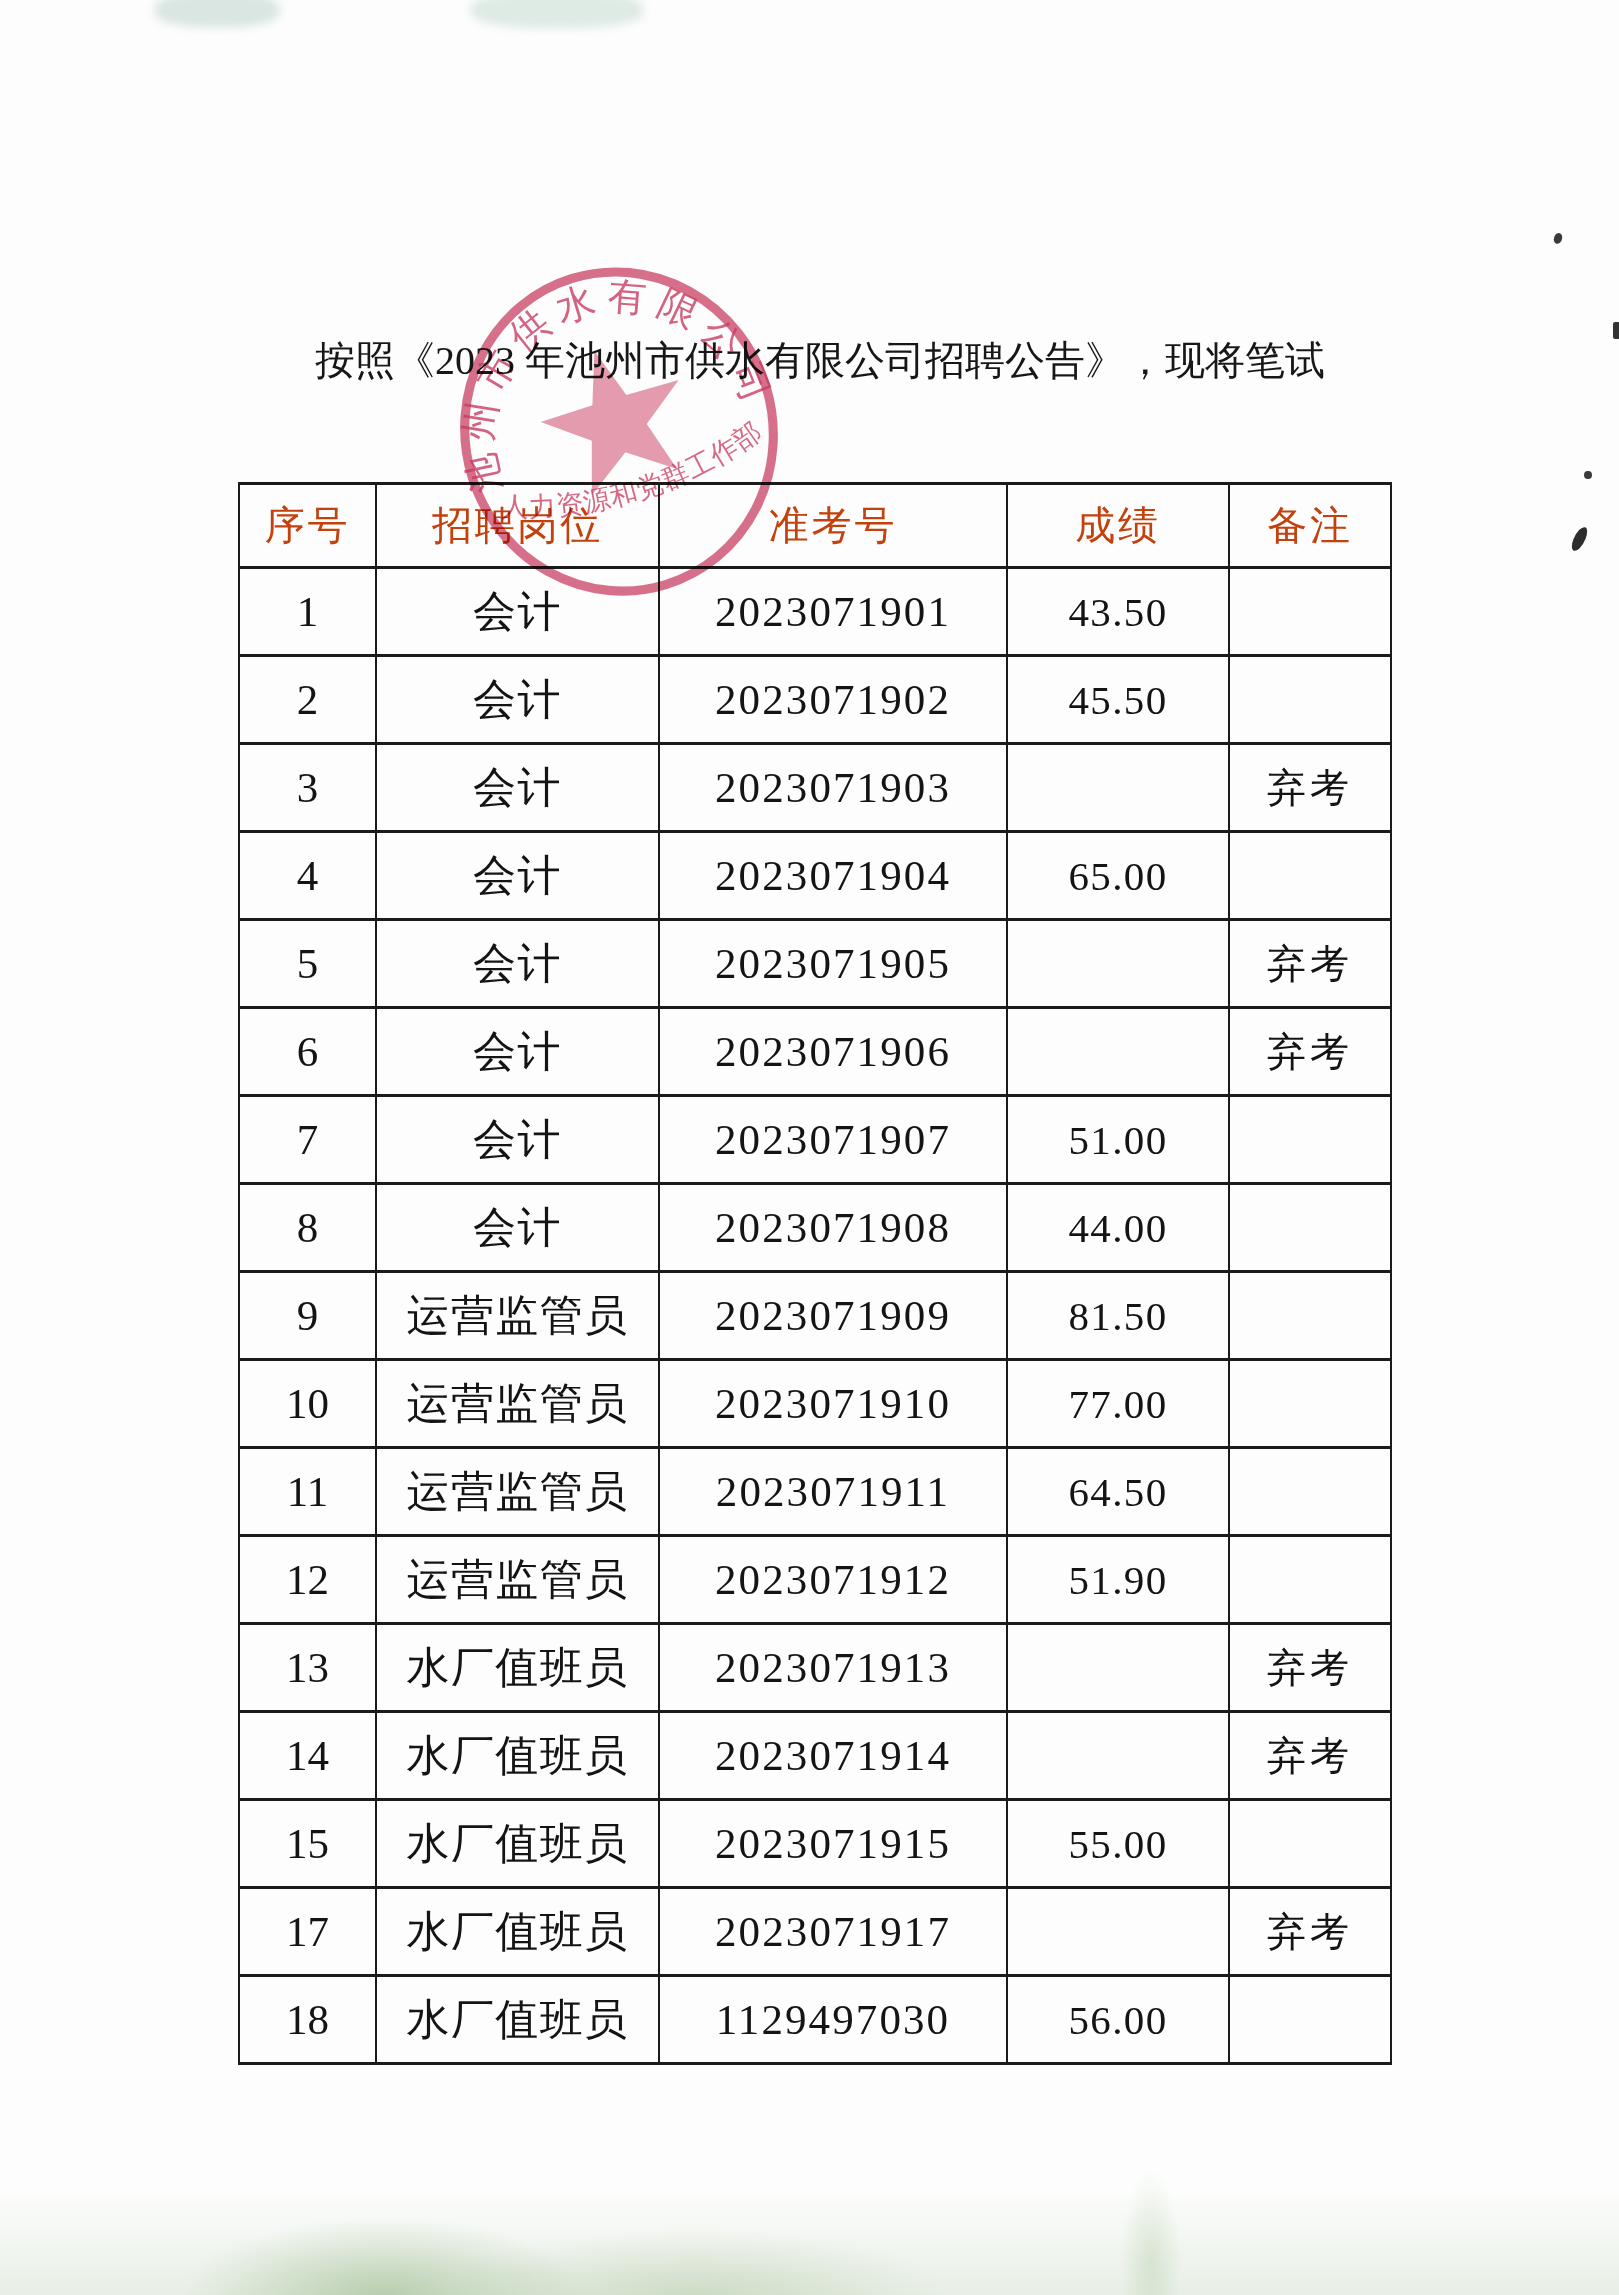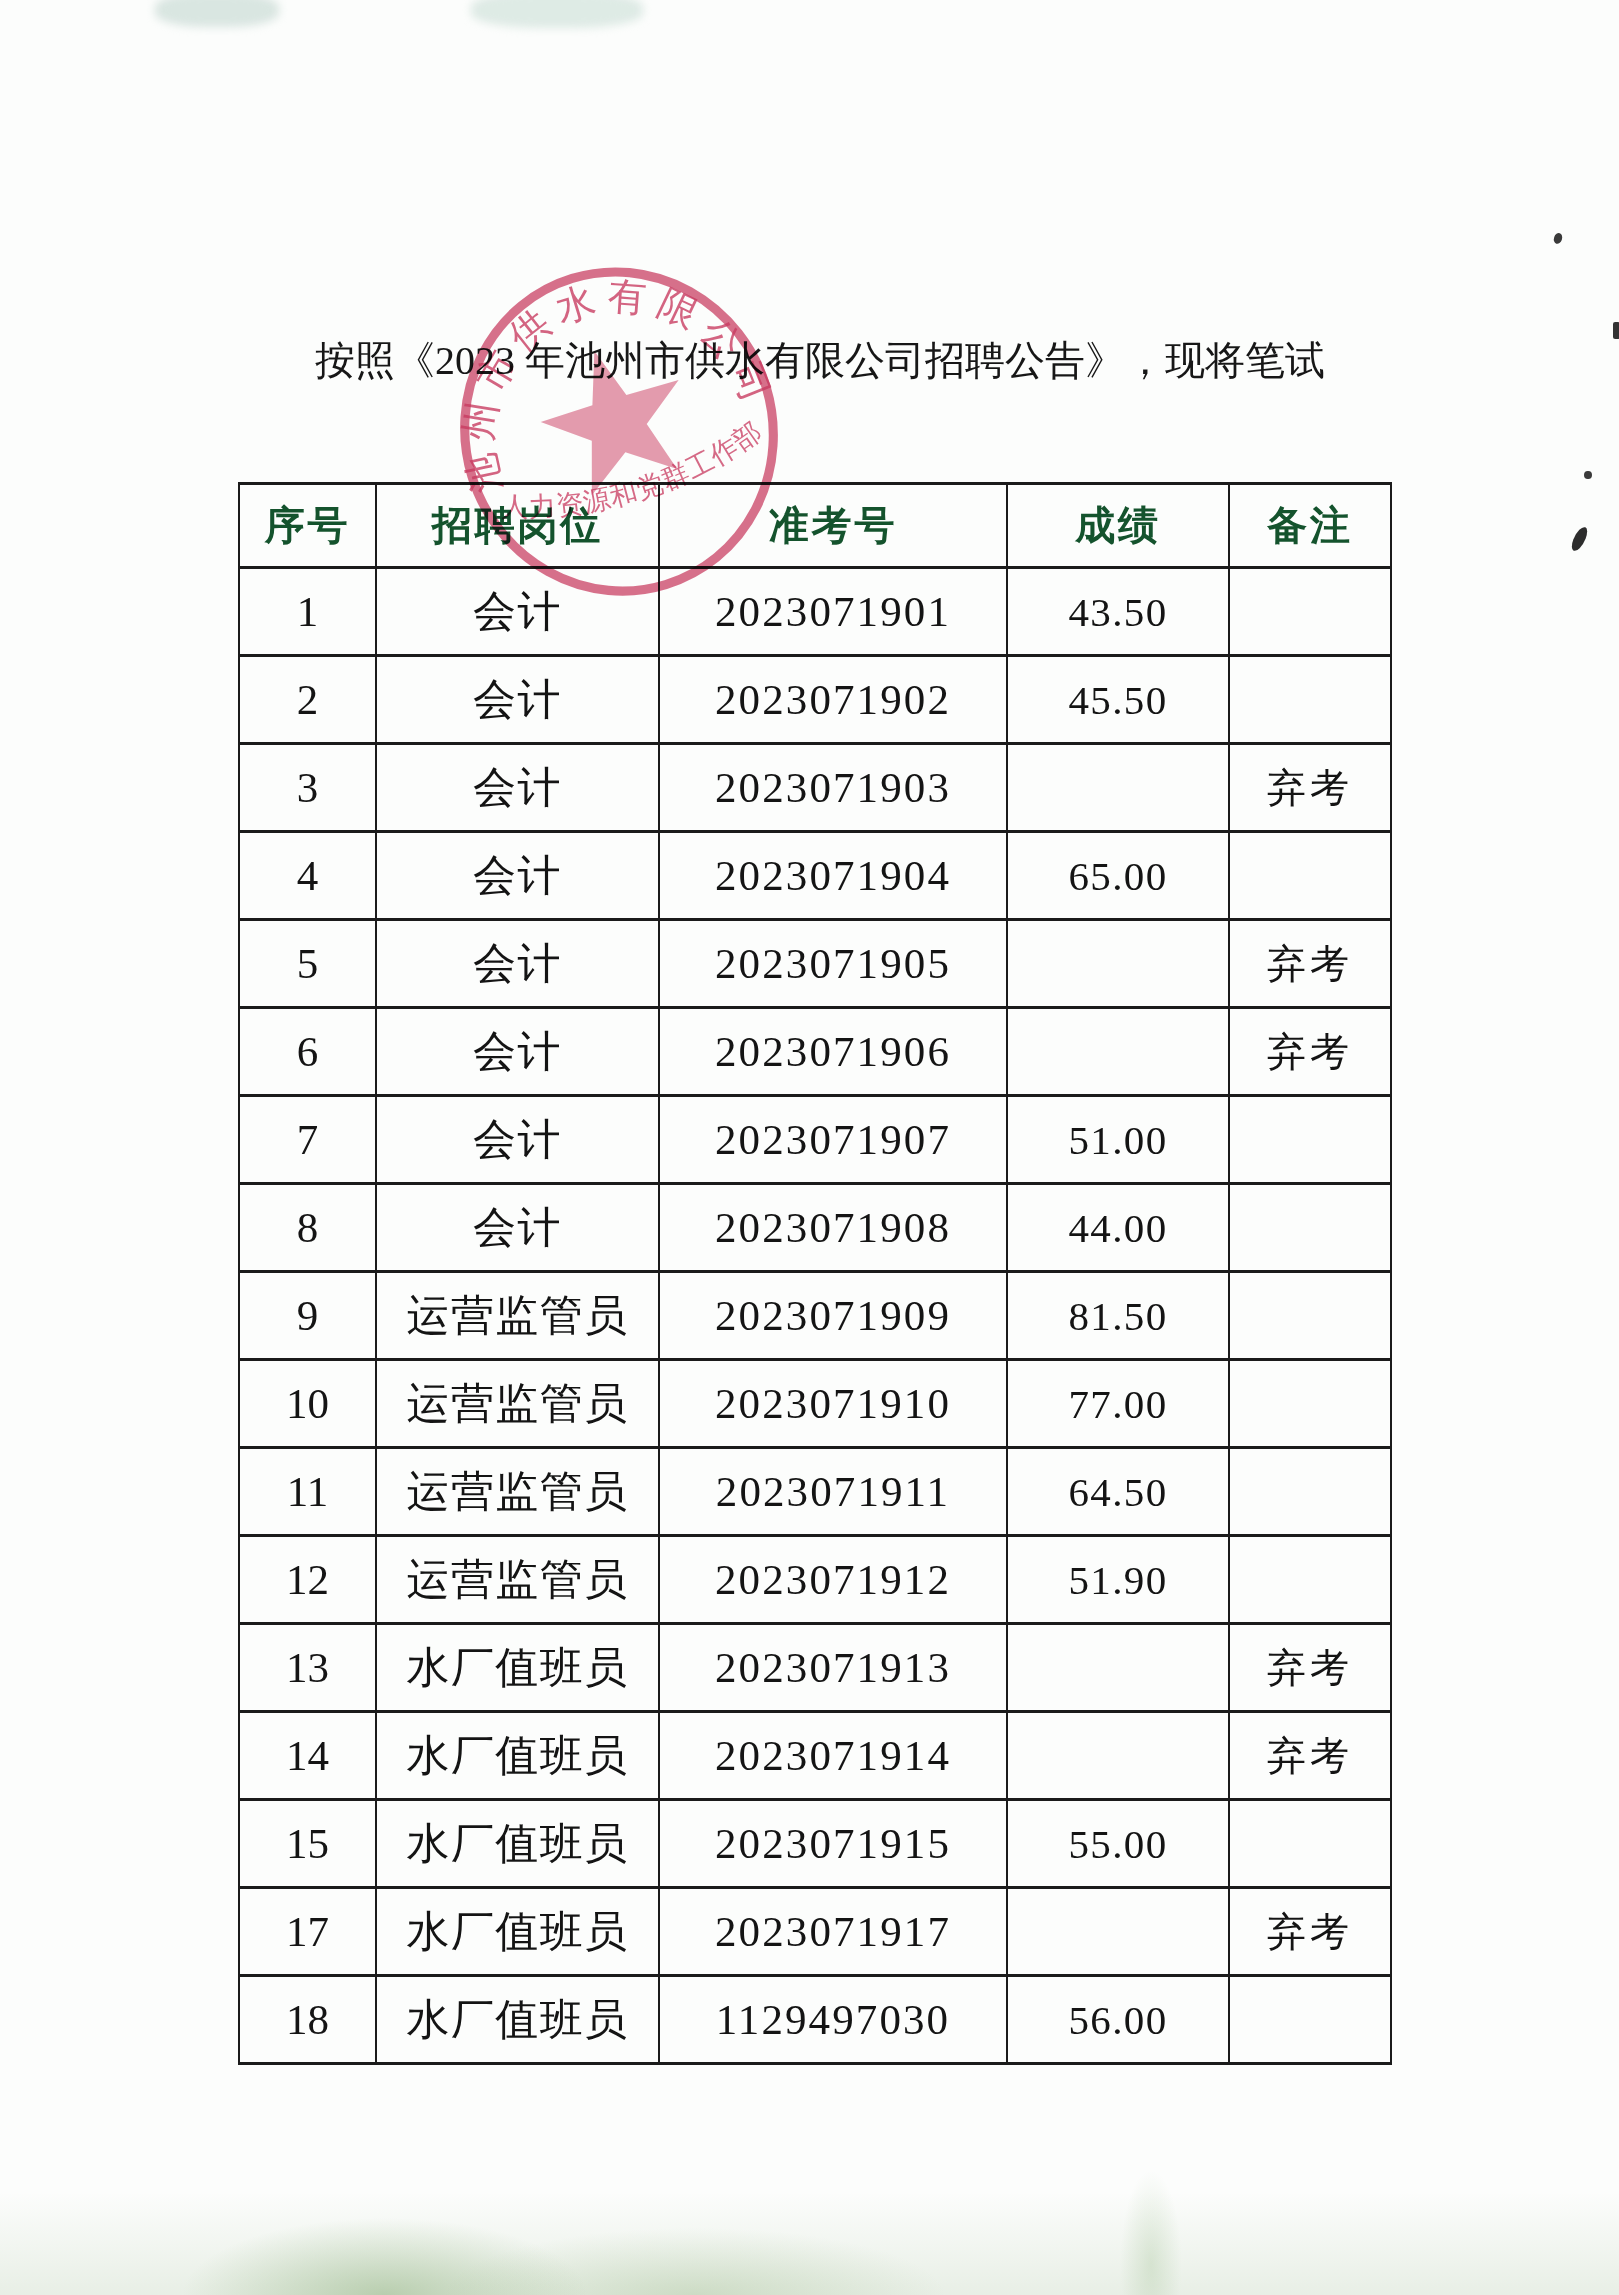--- a/index.html
+++ b/index.html
@@ -31,21 +31,21 @@
   }
   table.results th, table.results td{
     border:2.1px solid #1b1b1b;
     border-top-width:3.4px;border-bottom-width:3.4px;
     text-align:center;vertical-align:middle;
     padding:0;
     overflow:hidden;
   }
   table.results th{
     height:81px;
-    font-size:40px;font-weight:bold;color:#14532d;
+    font-size:40px;font-weight:normal;color:#c2410c;
     letter-spacing:2.8px;
   }
   table.results td{height:85px;}
   td.cell-no{font-size:43px;}
   td.cell-position{font-size:43px;letter-spacing:1.4px;margin-left:43px;}
   td.cell-ticket{font-size:43px;letter-spacing:2.1px;}
   td.cell-score{font-size:41px;letter-spacing:1.4px;margin-left:16px;}
   td.cell-note{font-size:39px;letter-spacing:4.1px;}
 
   .stamp{

